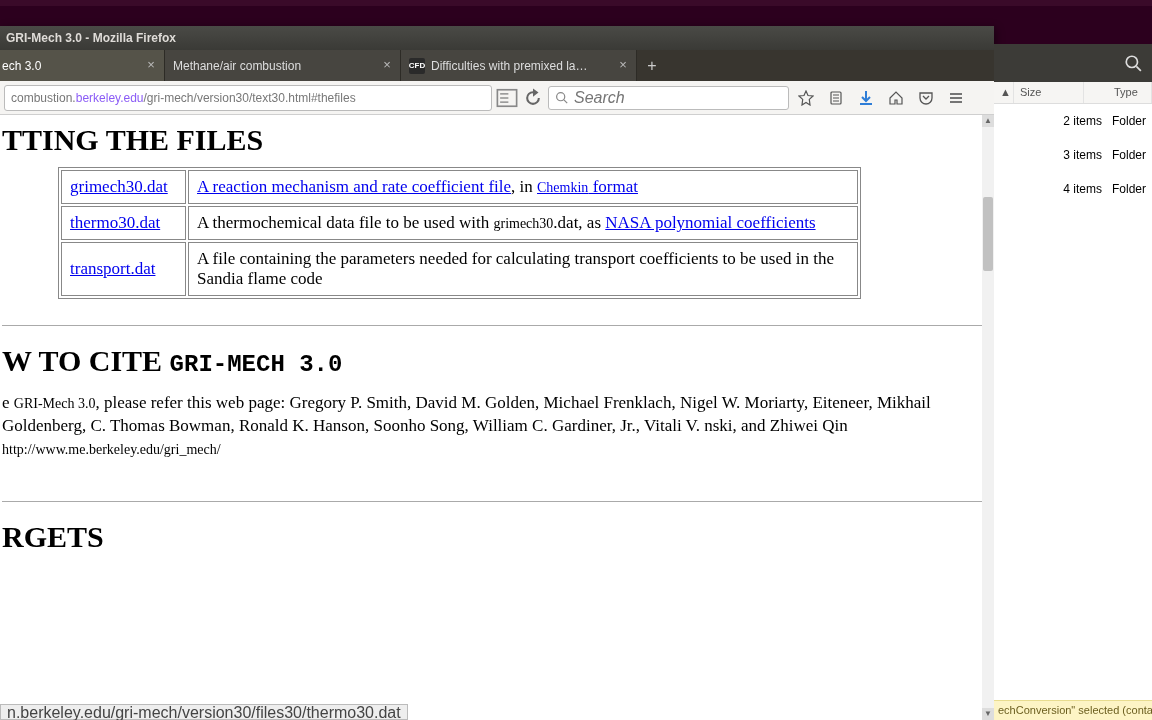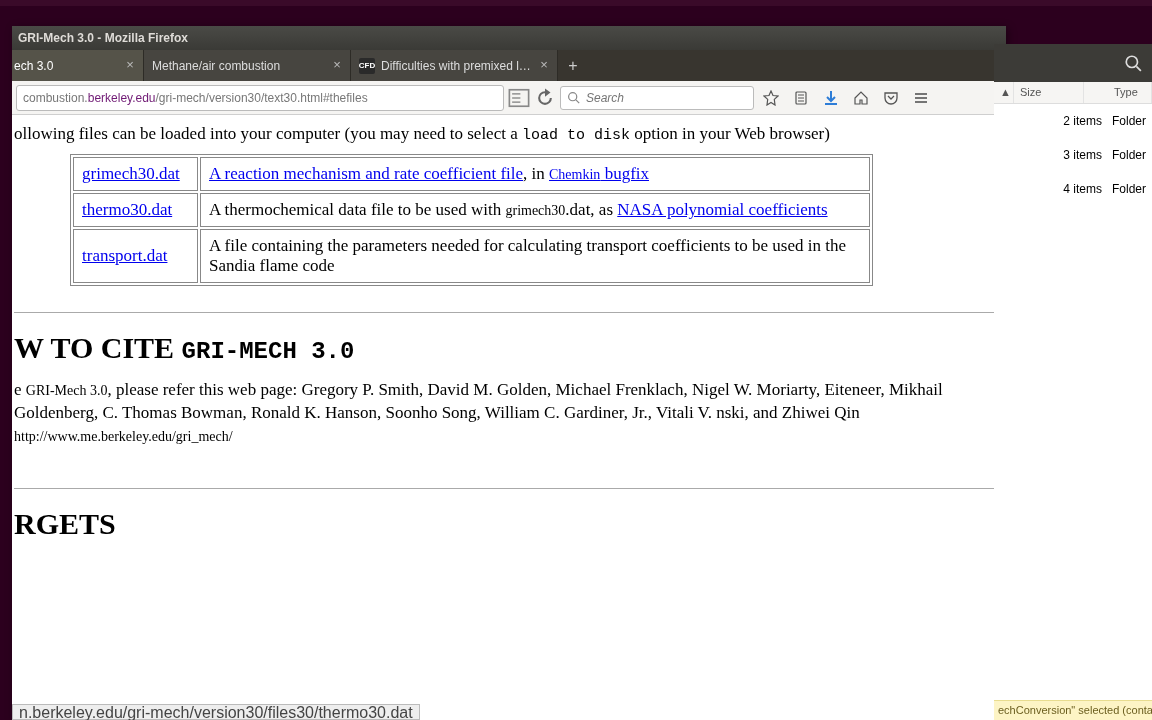--- a/index.html
+++ b/index.html
@@ -1,39 +1,39 @@
 <!DOCTYPE html>
 <html><head>
 <meta charset="utf-8">
 <style>
   * { box-sizing: border-box; margin: 0; padding: 0; }
   html, body { width: 1152px; height: 720px; overflow: hidden; font-family: sans-serif; }
   body { background: #2c001e; position: relative; }
 
-  .browser-window { position: absolute; left: 12px; top: 26px; width: 994px; height: 694px; background: #fff; box-shadow: 2px 2px 8px rgba(0,0,0,.4); }
+  .browser-window { position: absolute; left: 0; top: 26px; width: 994px; height: 694px; background: #fff; box-shadow: 2px 2px 8px rgba(0,0,0,.4); }
 
   
   .titlebar { height: 24px; background: linear-gradient(#4a4a46,#3a3a36); color: #dfdcd8; font-size: 12px; font-weight: bold; line-height: 24px; padding-left: 6px; }
 
   
   .tabstrip { height: 31px; background: #38352f; display: flex; align-items: stretch; }
-  .tab { position: relative; width: 207px; background: #474540; color: #ddd; font-size: 12px; display: flex; align-items: center; padding: 0 22px 0 8px; border-right: 1px solid #2d2b26; }
+  .tab { position: relative; width: 236px; background: #474540; color: #ddd; font-size: 12px; display: flex; align-items: center; padding: 0 22px 0 8px; border-right: 1px solid #2d2b26; }
   .tab.active { background: #555349; color: #fff; }
   .tab .favicon { width: 16px; height: 16px; margin-right: 6px; background: #2a2a2a; display: inline-flex; align-items: center; justify-content: center; font-size: 8px; font-weight: bold; color: #fff; border-radius: 2px; }
   .tab .label { white-space: nowrap; overflow: hidden; text-overflow: ellipsis; flex: 1; }
   .tab .close { position: absolute; right: 6px; top: 50%; transform: translateY(-50%); width: 14px; height: 14px; color: #bbb; font-size: 13px; line-height: 12px; text-align: center; cursor: pointer; }
   .newtab { width: 30px; display: flex; align-items: center; justify-content: center; color: #ccc; font-size: 16px; cursor: pointer; }
 
   
   .navbar { height: 34px; background: #f5f4f2; border-bottom: 1px solid #cfcfcf; display: flex; align-items: center; padding: 0 4px; gap: 4px; }
   .urlbar { flex: 0 0 488px; height: 24px; border: 1px solid #bbb; border-radius: 3px; background: #fff; display: flex; align-items: center; padding: 12px 6px; font-size: 12px; color: #777; }
-  .urlbar .domain { color: #701a75; }
+  .urlbar .domain { color: #8b5cf6; }
   .ide-icon, .reload-icon { width: 22px; height: 22px; display: flex; align-items: center; justify-content: center; color: #666; }
   .searchbar { flex: 0 0 194px; height: 24px; border: 1px solid #bbb; border-radius: 3px; background: #fff; display: flex; align-items: center; padding: 0 6px; gap: 6px; }
-  .searchbar input { border: none; outline: none; flex: 1; font-size: 12px; font-style: italic; color: #888; background: transparent; }
+  .searchbar input { border: none; outline: none; flex: 1; font-size: 16px; font-style: italic; color: #888; background: transparent; }
   .nav-icon { width: 26px; height: 26px; display: flex; align-items: center; justify-content: center; color: #555; cursor: pointer; }
   .nav-icon.blue { color: #2e7dd7; }
   .nav-icon svg { width: 16px; height: 16px; }
 
   
   .content { position: absolute; left: 0; top: 89px; right: 12px; bottom: 15px; background: #fff; overflow: hidden; font-family: Georgia, 'Times New Roman', serif; padding-left: 2px; }
   .content h1 { font-size: 30px; font-weight: bold; margin: 8px 0 10px; font-family: Georgia, serif;}
   .content p { font-size: 17px; line-height: 1.35; margin: 8px 0; }
   .content a { color: #0000ee; text-decoration: underline; }
   .content .mono { font-family: 'Courier New', monospace; font-size: 15px; }
@@ -77,21 +77,21 @@
 
 <div class="top-strip"></div>
 
 <div class="browser-window">
 
   <div class="titlebar">
     <span>GRI-Mech 3.0 - Mozilla Firefox</span>
   </div>
 
   <div class="tabstrip">
-    <div class="tab active" style="width:132px; padding-left:2px;">
+    <div class="tab active" style="width:165px; padding-left:2px;">
       <span class="label">ech 3.0</span>
       <span class="close">×</span>
     </div>
     <div class="tab">
       <span class="label">Methane/air combustion</span>
       <span class="close">×</span>
     </div>
     <div class="tab">
       <span class="favicon">CFD</span>
       <span class="label">Difficulties with premixed la…</span>
@@ -157,30 +157,28 @@
     <div class="nav-icon">
       <svg viewBox="0 0 16 16">
           <line x1="2" y1="4" x2="14" y2="4" stroke="#555" stroke-width="1.6"></line>
           <line x1="2" y1="8" x2="14" y2="8" stroke="#555" stroke-width="1.6"></line>
           <line x1="2" y1="12" x2="14" y2="12" stroke="#555" stroke-width="1.6"></line>
         </svg>
     </div>
   </div>
 
   <div class="content">
-    <p>
-      <span>ollowing files can be loaded into your computer (you may need to select a </span><span class="mono">load to disk</span><span> option in your Web browser)</span>
-    </p>
+    <h1>TTING THE FILES</h1>
 
     <table class="files">
       <tbody>
           <tr>
         <td class="name"><a href="#">grimech30.dat</a></td>
         <td class="desc">
-          <a href="#">A reaction mechanism and rate coefficient file</a><span>, in </span><a href="#"><span class="mono-sm">Chemkin</span><span> bugfix</span></a>
+          <a href="#">A reaction mechanism and rate coefficient file</a><span>, in </span><a href="#"><span class="mono-sm">Chemkin</span><span> format</span></a>
         </td>
       </tr>
       <tr>
         <td class="name"><a href="#">thermo30.dat</a></td>
         <td class="desc">
           <span>A thermochemical data file to be used with </span><span class="mono-sm">grimech30</span><span>.dat, as </span><a href="#">NASA polynomial coefficients</a>
         </td>
       </tr>
       <tr>
         <td class="name"><a href="#">transport.dat</a></td>

